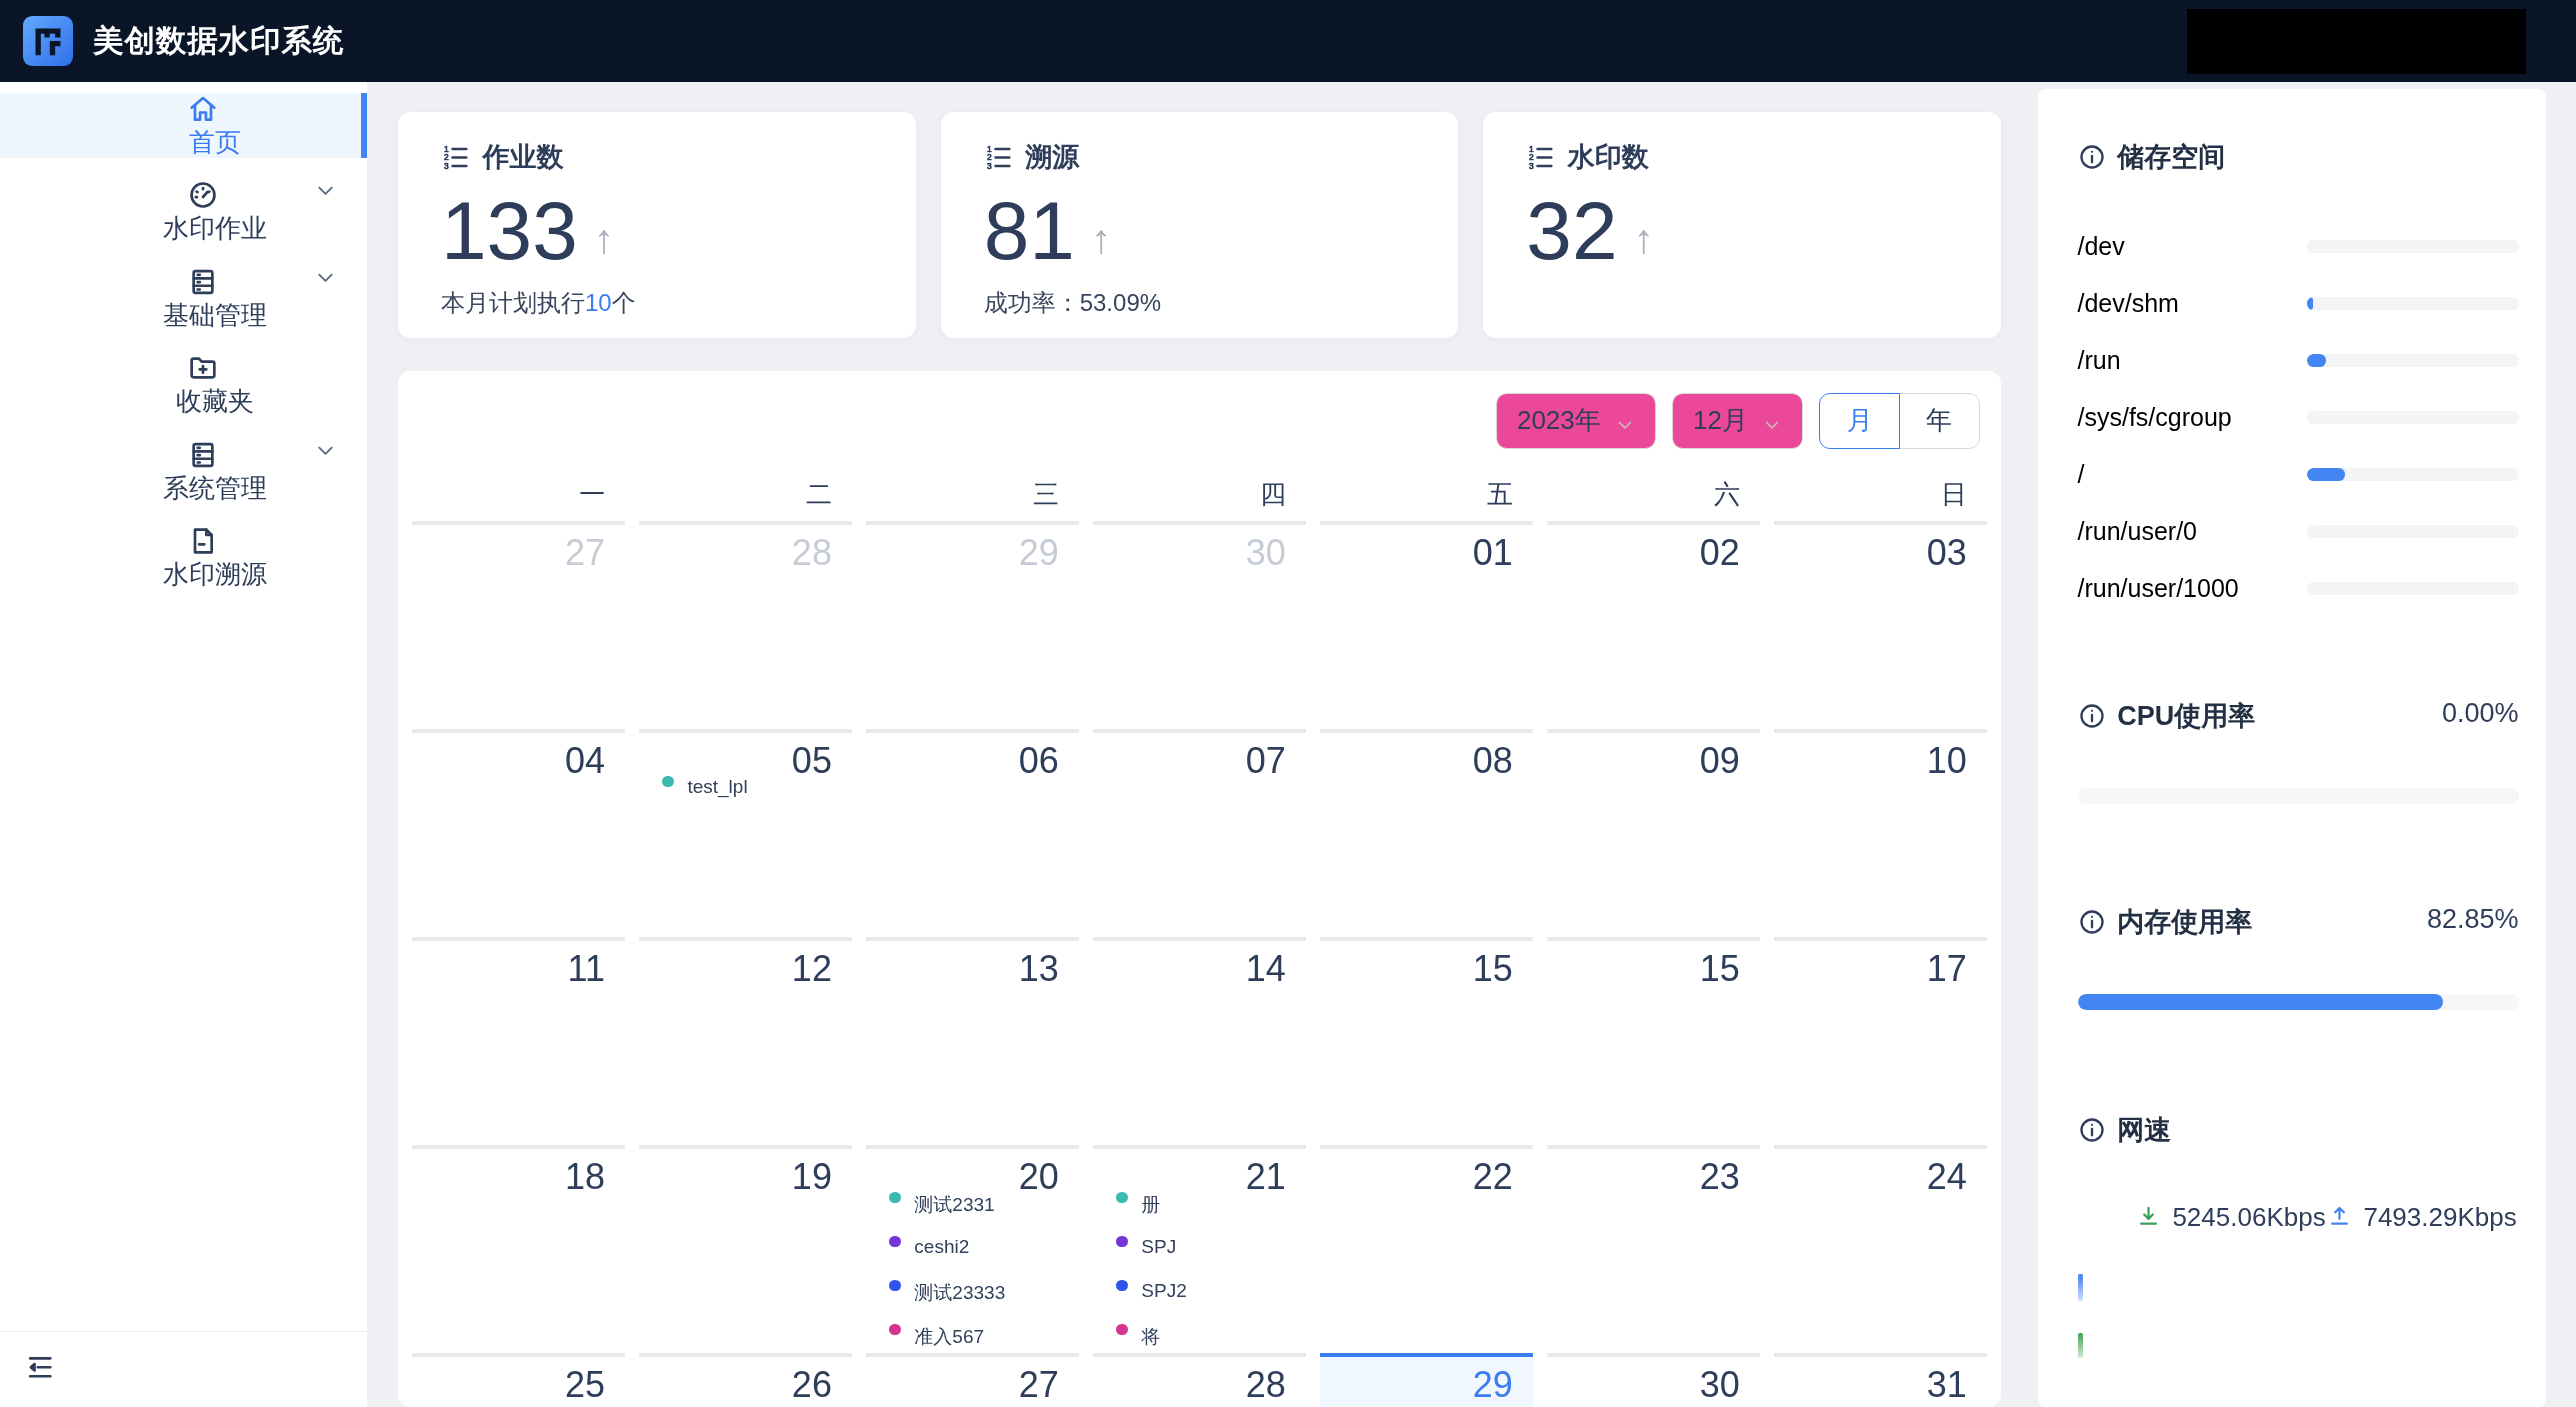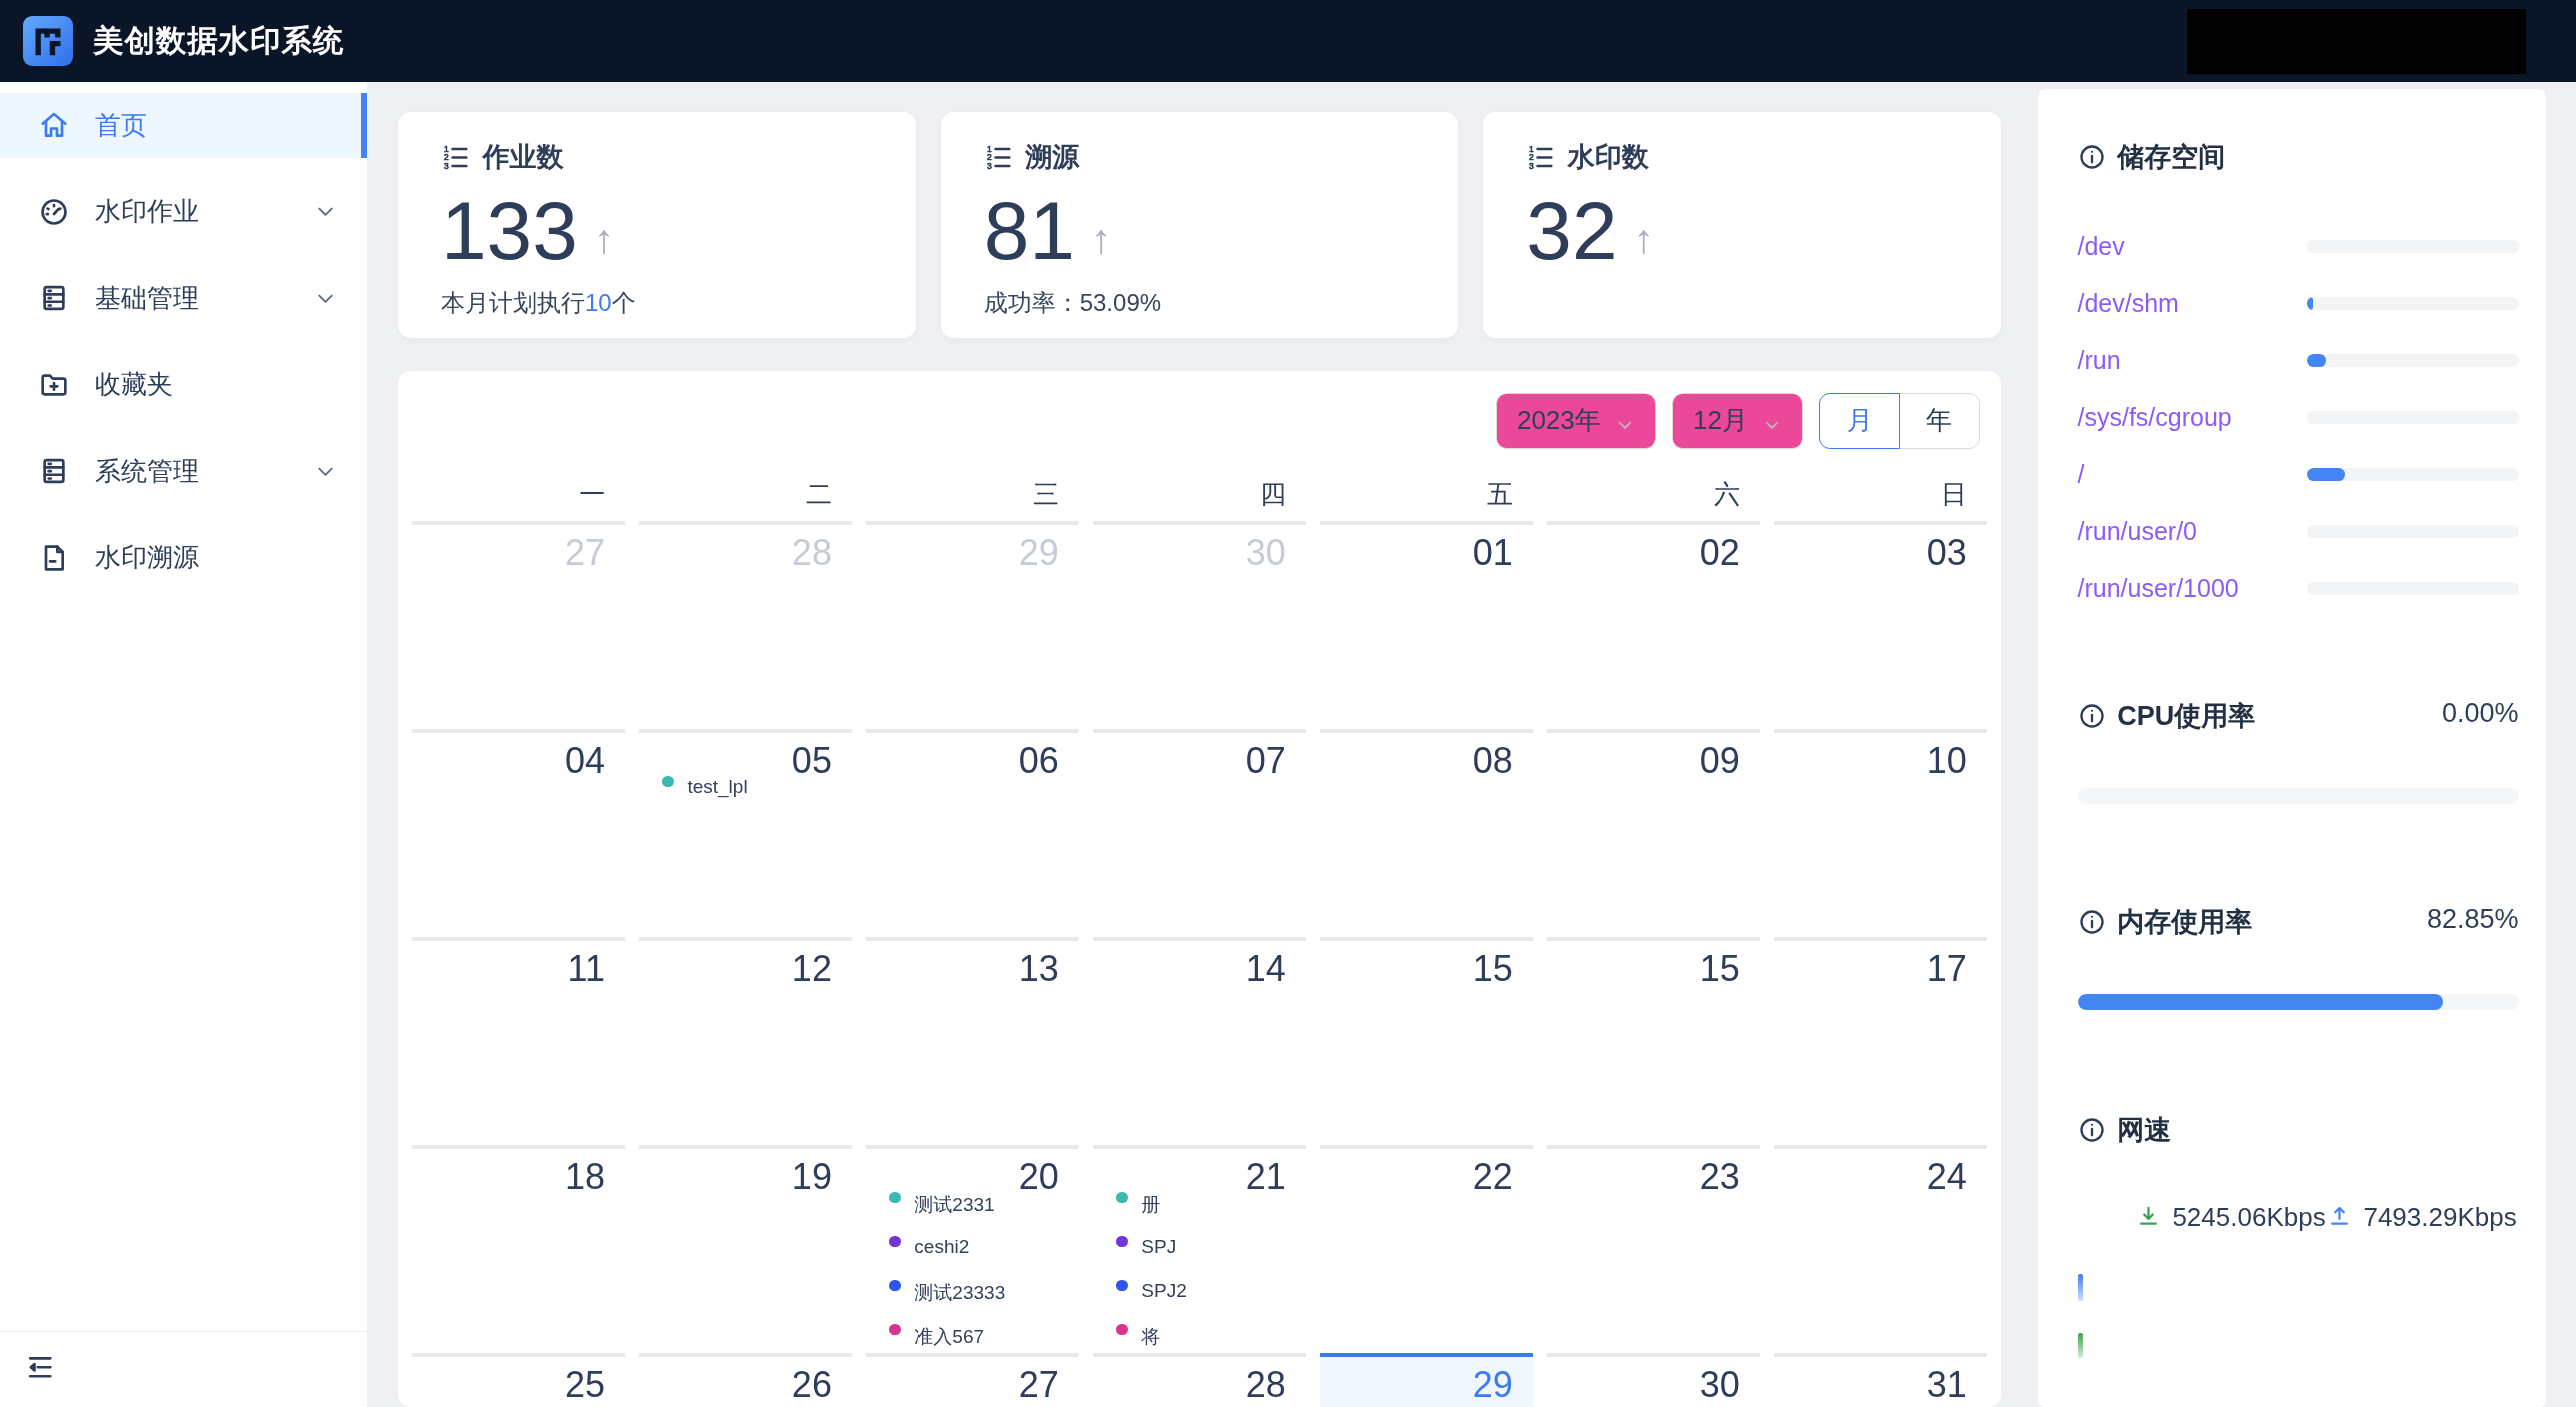--- a/index.html
+++ b/index.html
@@ -10,21 +10,21 @@
   .navbar { position:relative; height:82px; background:#0a1627; display:flex; align-items:center; padding-left:23px; }
   .logo { width:50px; height:50px; border-radius:9px; flex:0 0 auto; }
   .app-title { color:#fff; font-size:30.5px; font-weight:700; margin-left:20px; letter-spacing:0.9px; }
   .redaction { position:absolute; top:9px; right:50px; width:339px; height:65px; background:#000; }
 
   
   .frame { display:flex; height:1325px; }
 
   
   .sidebar { position:relative; width:367px; background:#fff; flex:0 0 auto; padding-top:10.8px; }
-  .side-item { position:relative; height:65px; margin-bottom:21.5px; display:flex; align-items:center; padding-left:38px; cursor:pointer; color:#2e3d59; }
+  .side-item { position:relative; height:65px; margin-bottom:21.5px; display:flex; align-items:center; padding-left:38px; cursor:pointer; color:#2e3d59;flex-direction:column; }
   .side-item .s-icon { width:32px; height:32px; display:flex; }
   .side-item .s-label { font-size:26px; margin-left:25px; }
   .side-item .s-chevron { position:absolute; right:30.5px; width:23px; height:23px; color:#5a6b85; }
   .side-item.active { background:#eef6fe; color:#3b7cf0; }
   .side-item.active::after { content:""; position:absolute; right:0; top:0; bottom:0; width:6.3px; background:#4485f4; }
   .side-footer { position:absolute; left:0; right:0; bottom:0; border-top:1.8px solid #ededed; padding:20px 0 21.5px 25px; }
   .side-footer .f-icon { width:30.5px; height:30.5px; color:#2e3d59; display:inline-flex; cursor:pointer; }
 
   
   .main { flex:1 1 auto; padding:30px 0 0 31px; min-width:0; }
@@ -63,21 +63,21 @@
   .cal-event .dot { width:11.7px; height:11.7px; border-radius:50%; margin-right:13.4px; flex:0 0 auto; }
 
   
   .monitor { width:508px; flex:0 0 auto; margin:7.2px 30.5px 0 36px; background:#fff; border-radius:7.2px; padding:50px 27px 0 40px; }
   .mon-head { display:flex; align-items:flex-start; justify-content:space-between; }
   .mon-title { display:flex; align-items:center; gap:11.7px; font-size:27px; font-weight:700; color:#233044; }
   .mon-title .i-icon { width:28px; height:28px; color:#2e3d59; }
   .mon-value { font-size:27px; color:#2e3d59; }
   .storage-rows { margin-top:43px; margin-bottom:81px; }
   .st-row { display:flex; align-items:center; justify-content:space-between; height:57px; }
-  .st-label { font-size:25px; color:#8b5cf6; }
+  .st-label { font-size:25px; color:#000000; }
   .st-bar { width:212px; height:12.5px; border-radius:6.3px; background:#f3f4f6; overflow:hidden; }
   .st-fill { height:100%; border-radius:6.3px; background:#4485f4; }
   .big-bar { margin-top:54px; height:16px; border-radius:8px; background:#f5f6f7; overflow:hidden; }
   .big-fill { height:100%; border-radius:8px; background:#4485f4; }
   .sec-mem { margin-top:100px; }
   .sec-net { margin-top:102px; }
   .net-row { display:flex; align-items:center; justify-content:flex-end; margin-top:54px; padding-right:1.8px; }
   .net-item { display:flex; align-items:center; gap:10.8px; font-size:26px; color:#2e3d59; }
   .net-item .n-icon { width:27px; height:27px; }
   .spark { margin-top:41px; }

